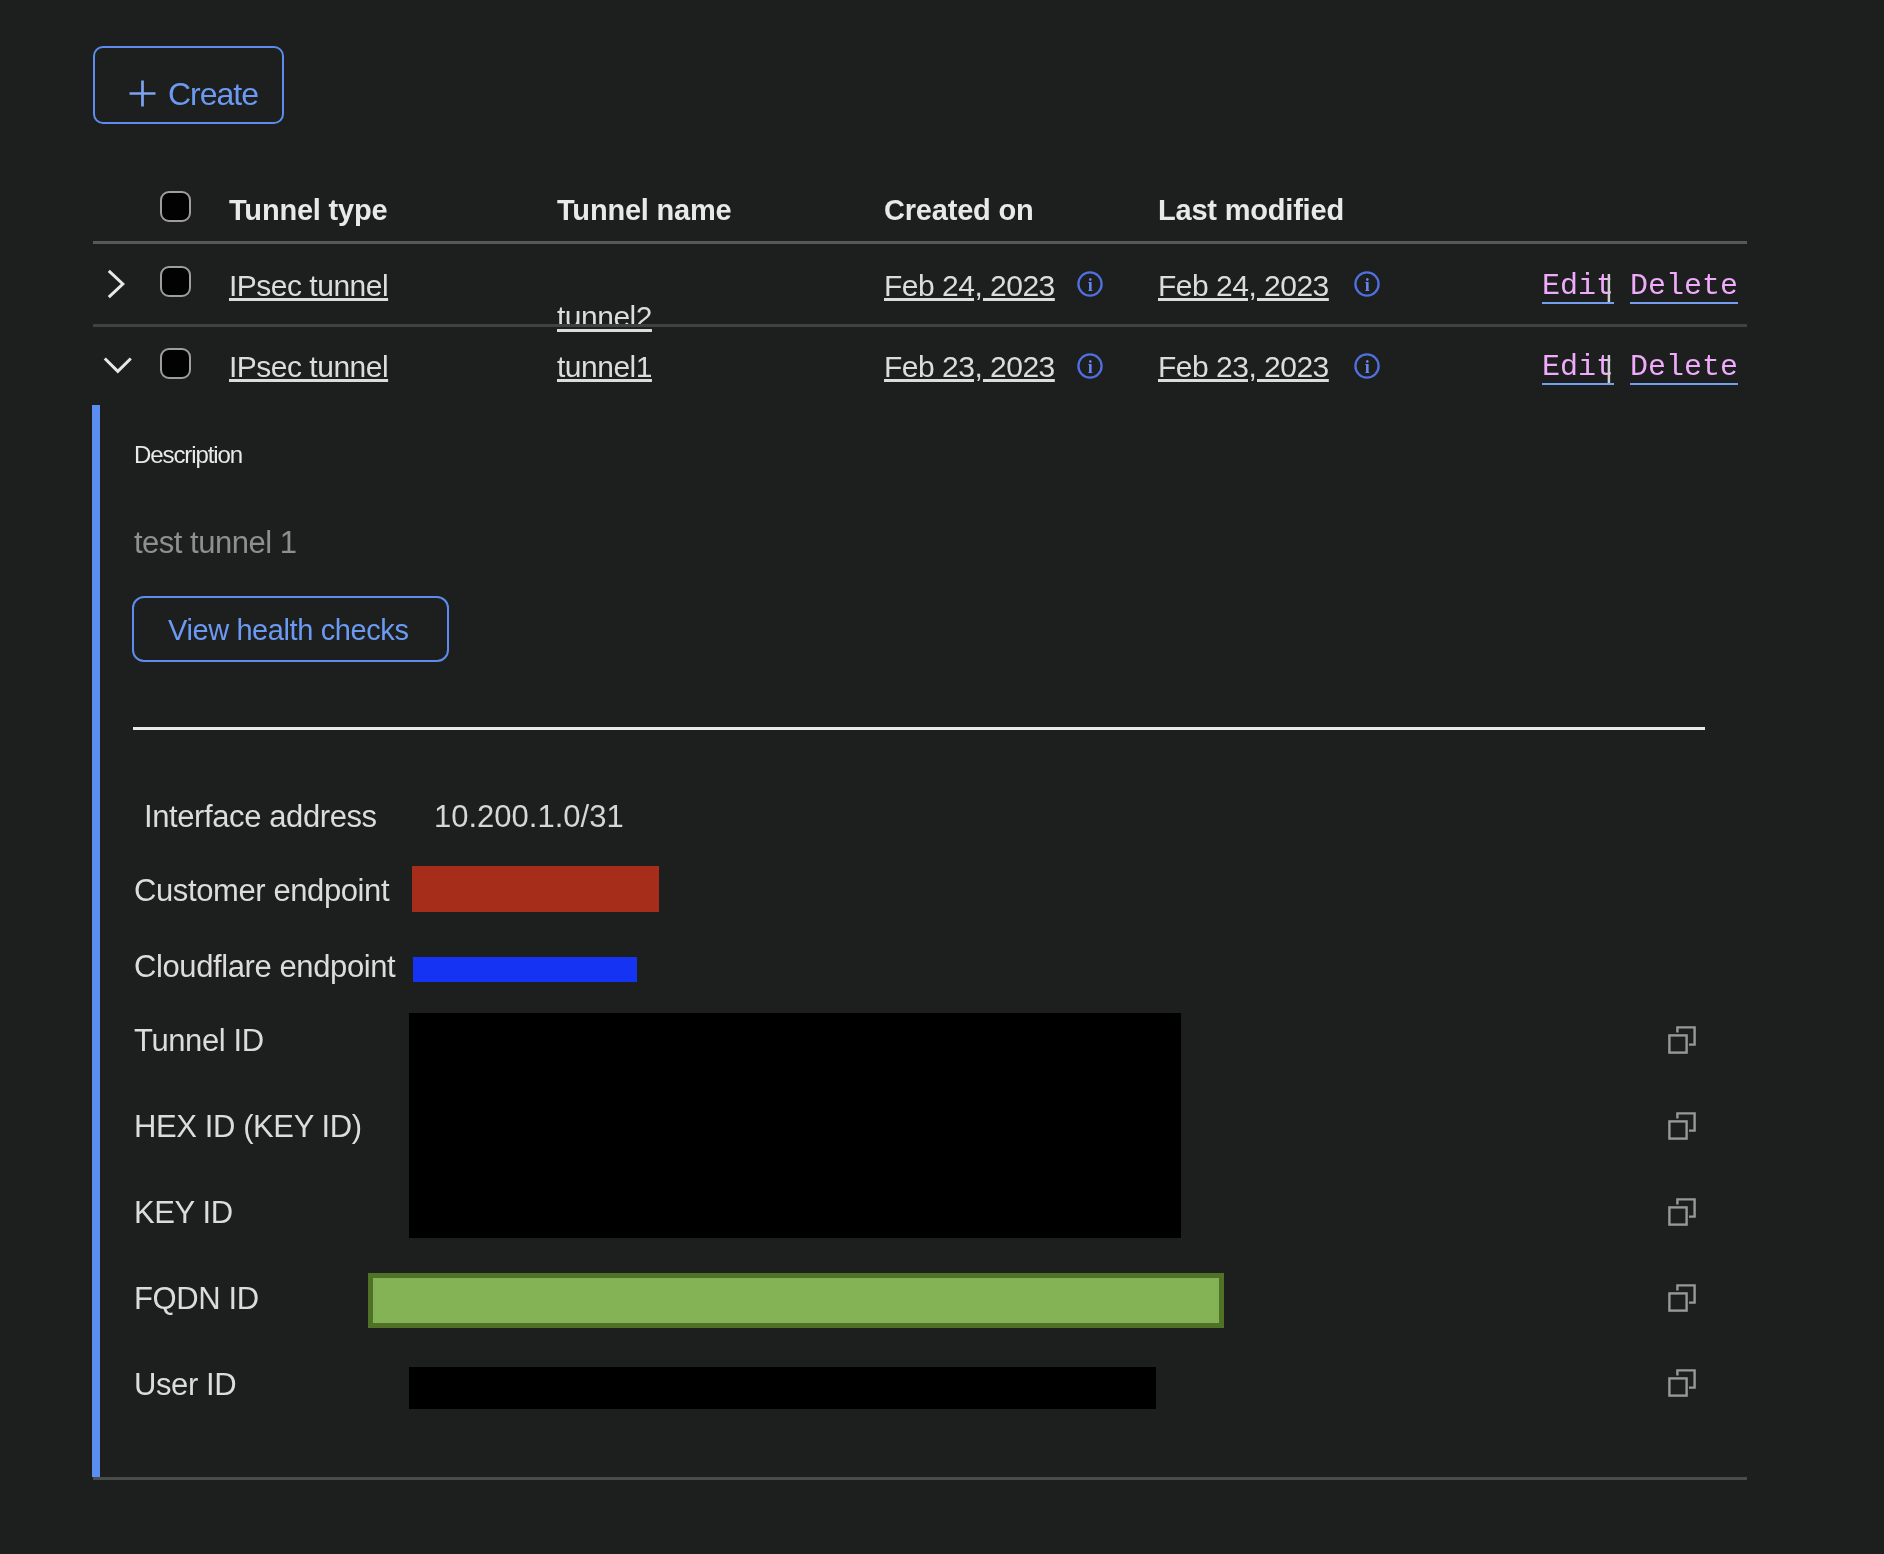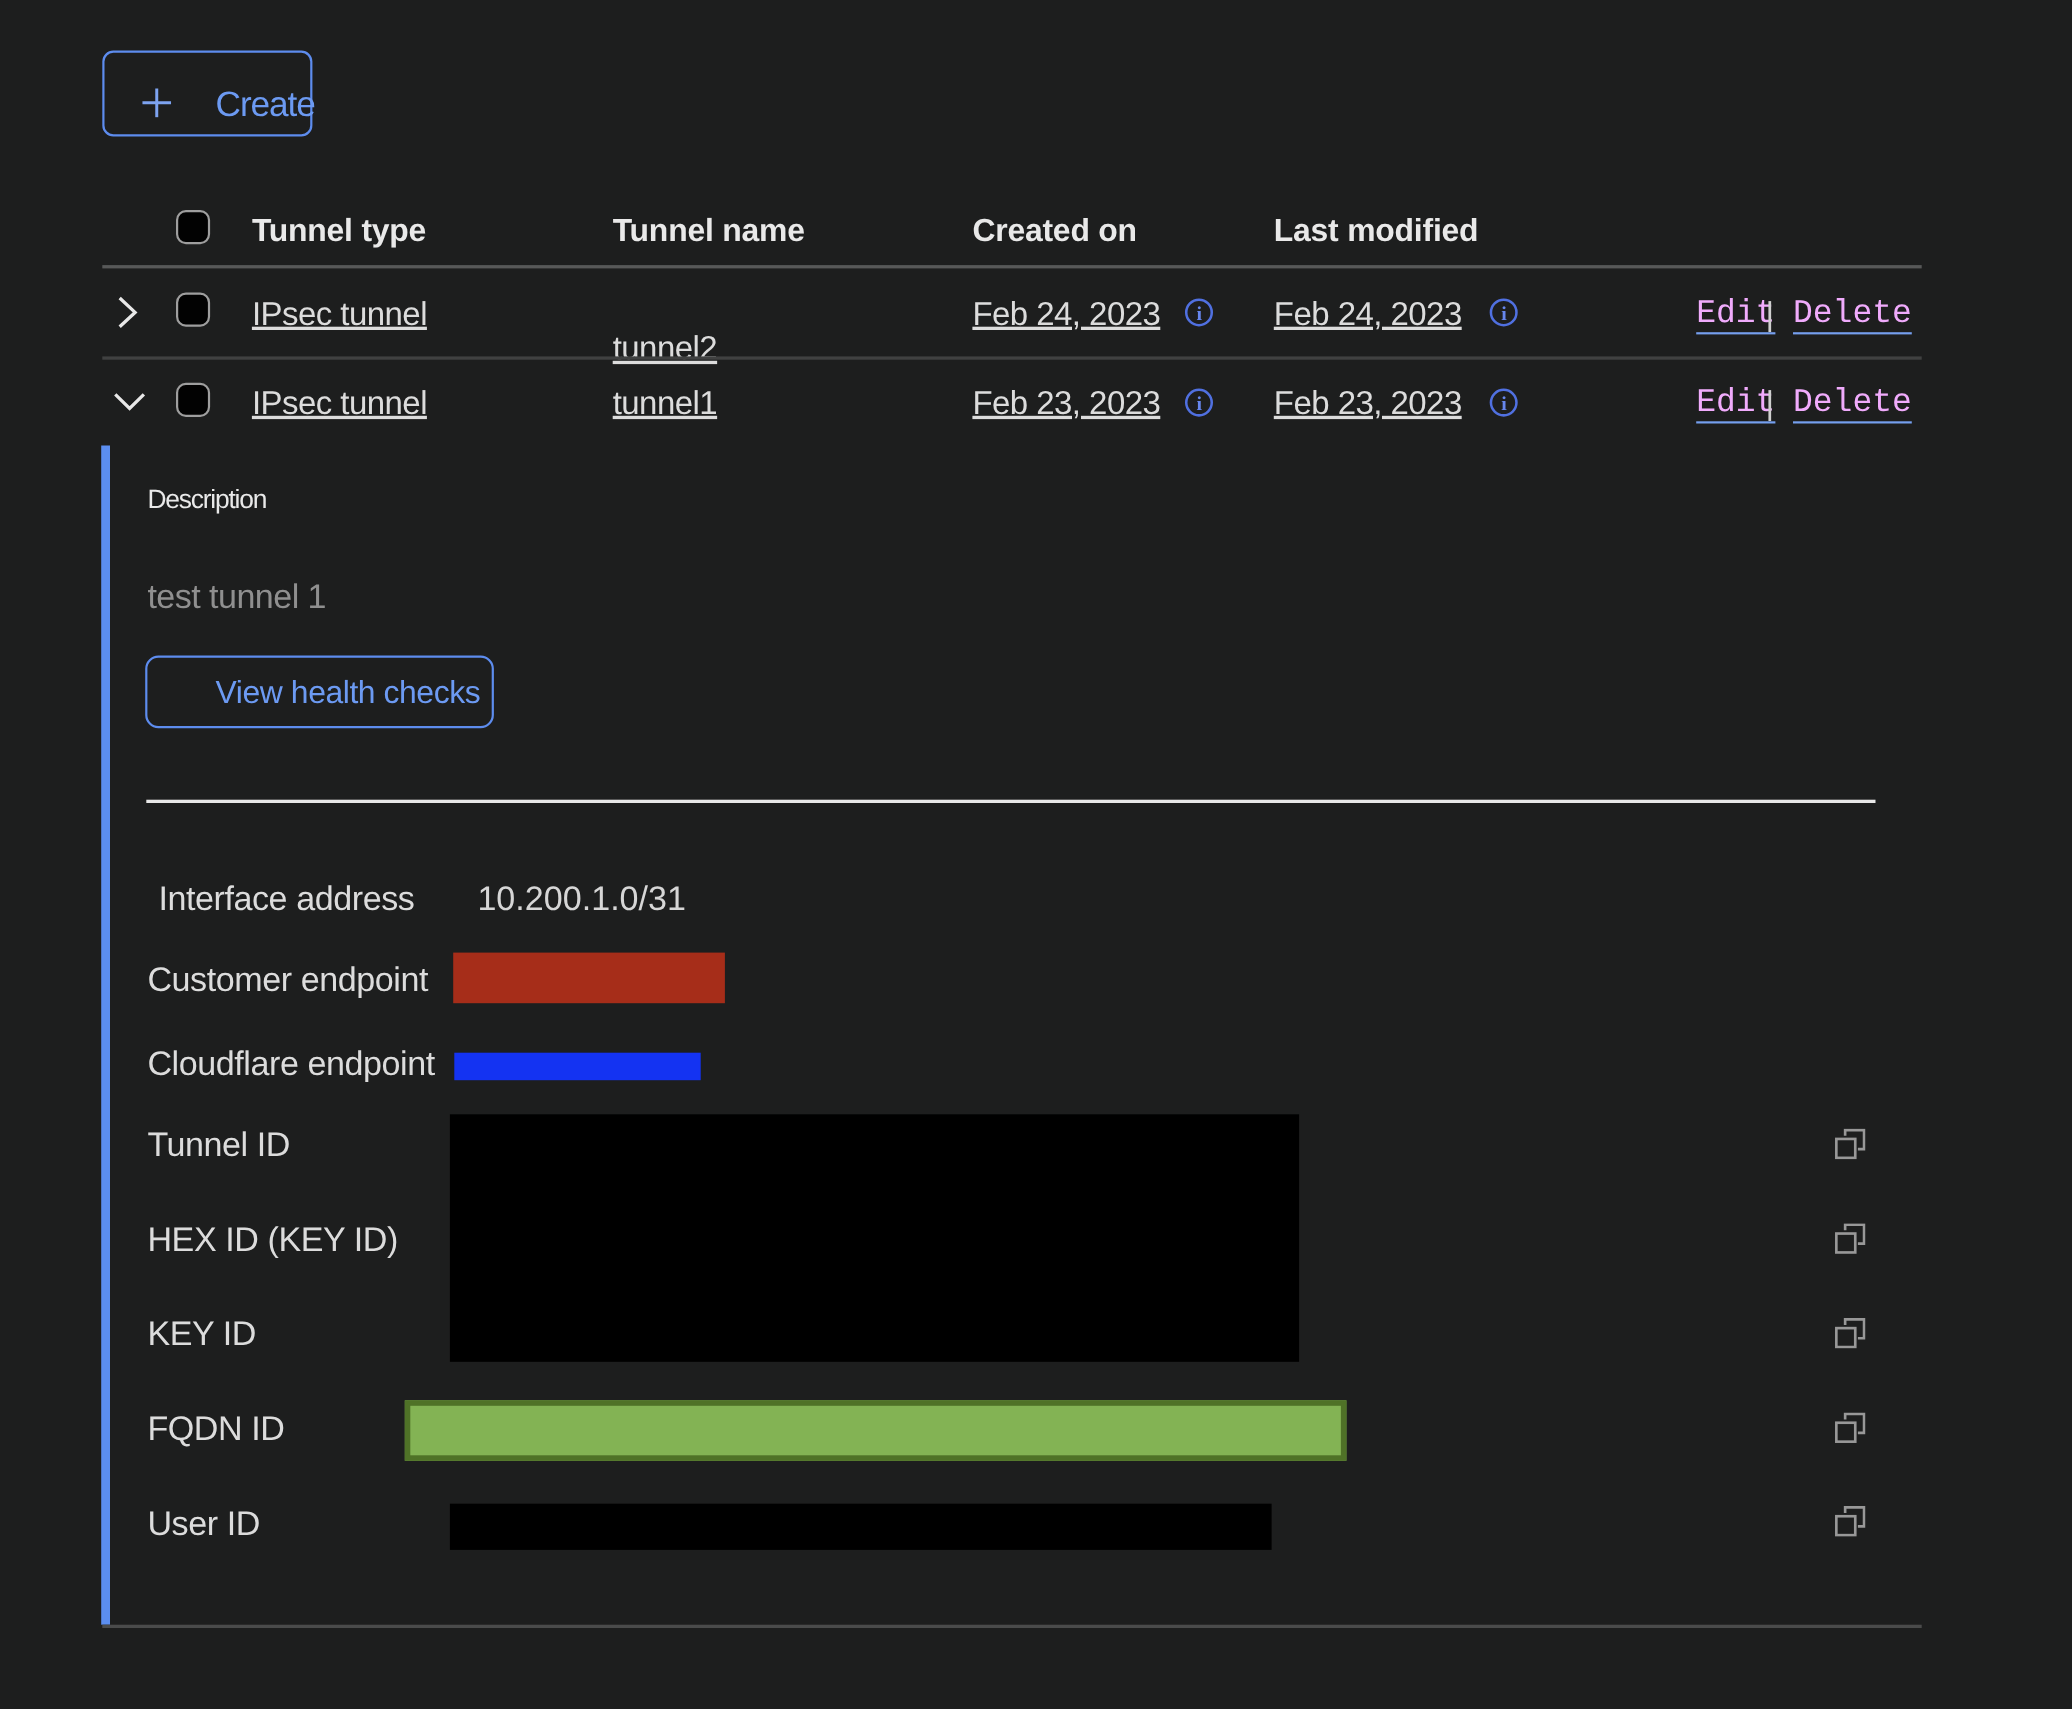--- a/index.html
+++ b/index.html
@@ -3,21 +3,21 @@
 <meta charset="utf-8">
 <style>
   html,body{margin:0;padding:0;}
   body{width:1884px;height:1554px;background:#1d1e1e;font-family:"Liberation Sans",sans-serif;position:relative;overflow:hidden;}
   .abs{position:absolute;}
   .txt{position:absolute;white-space:nowrap;}
   .cb{position:absolute;width:27px;height:27px;background:#020202;border:2.5px solid #9e9e9e;border-radius:9px;}
   .hdr{font-weight:bold;font-size:29px;color:#e9e9e9;letter-spacing:-0.2px;}
   .cell{font-size:30px;color:#dcdcdc;letter-spacing:-0.5px;text-decoration:underline;}
   .lbl{font-size:31px;color:#dcdcdc;letter-spacing:-0.4px;}
-  .blue{color:#6c9af2;margin-left:28px;}
+  .blue{color:#6c9af2;}
   .link{font-size:30px;color:#f0abfc;border-bottom:2.5px solid #759fee;font-family:Liberation Mono, monospace;}
   .sep{font-size:30px;color:#cfcfcf;}
   .divider{position:absolute;background:#3d3e3e;height:2px;}
 </style>
 </head>
 <body>
 
 <div class="abs" style="left:93px;top:46px;width:191px;height:78px;border:2.5px solid #5d8cee;border-radius:10px;box-sizing:border-box;"></div>
 <svg class="abs" style="left:129px;top:80px;" width="27" height="27" viewBox="0 0 27 27">
   <path d="M13.5 0.5 V26.5 M0.5 13.5 H26.5" stroke="#7da3f0" stroke-width="2.7" fill="none"></path>

